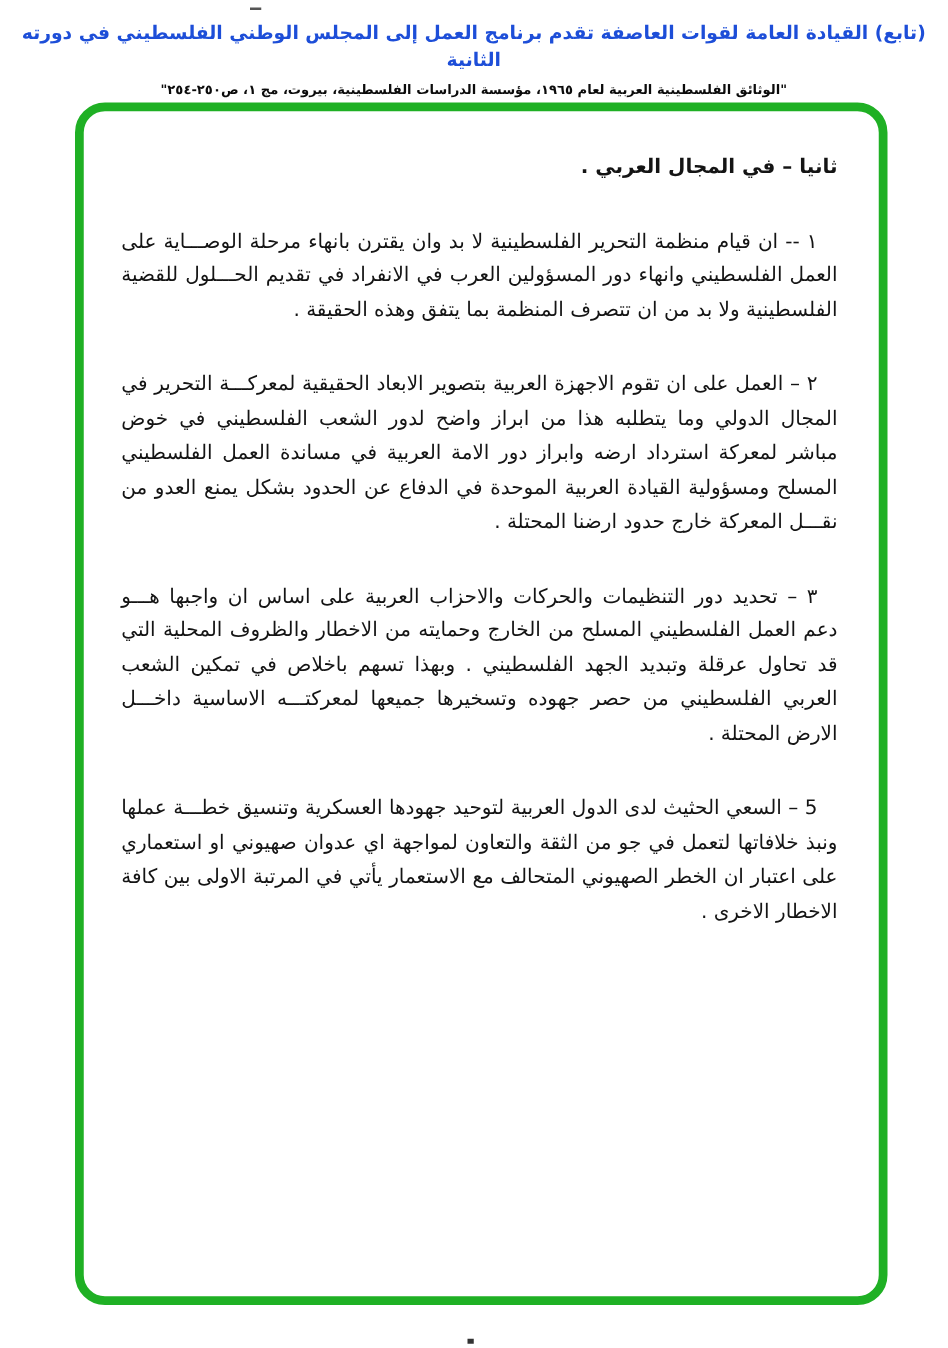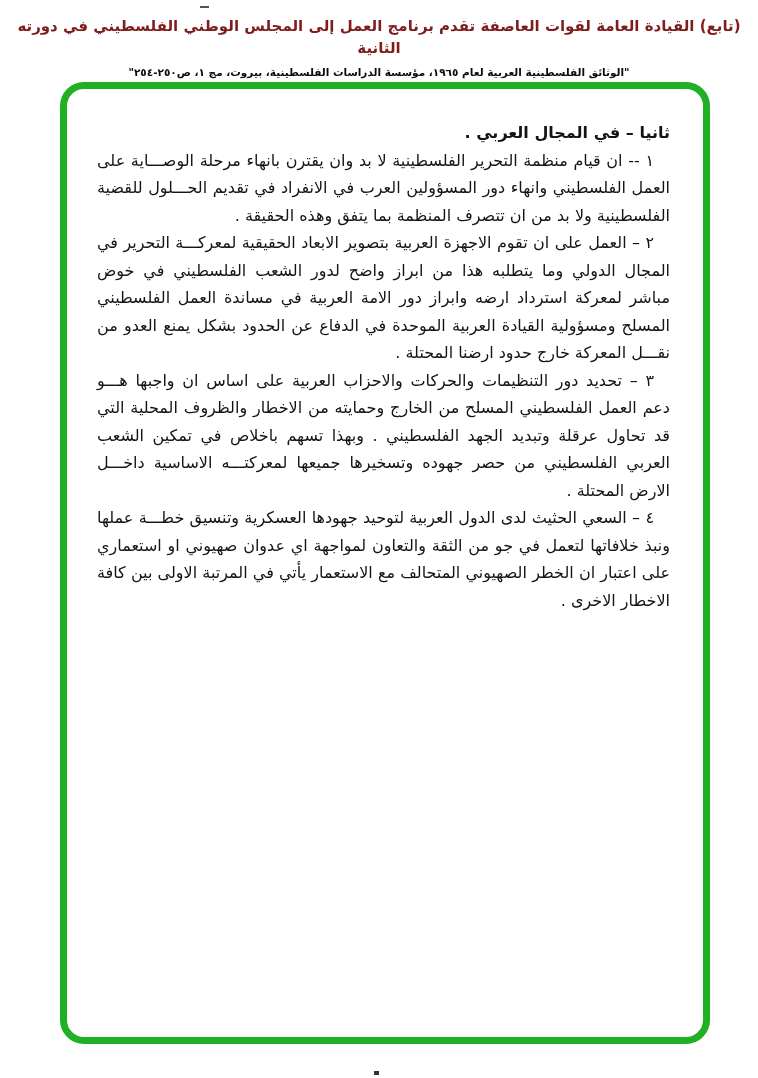--- a/index.html
+++ b/index.html
@@ -16,21 +16,21 @@
     position: absolute;
     top: 15px;
     left: 0;
     right: 0;
     text-align: center;
     direction: rtl;
   }
   .doc-title {
     font-size: 15px;
     font-weight: bold;
-    color: #7f1d1d;
+    color: #1d4ed8;
     letter-spacing: -0.2px;
     line-height: 22px;
   }
   .doc-source {
     margin-top: 7px;
     font-size: 10.5px;
     font-weight: bold;
     color: #0b0b0b;
   }
   .green-box {
@@ -53,20 +53,21 @@
     font-size: 16px;
     line-height: 27.5px;
     color: #141414;
   }
   .sec-heading {
     font-weight: bold;
     text-align: right;
   }
   .para {
     text-indent: 16px;
+    margin-top: 32px;
   }
   .artifact {
     position: absolute;
     background: #555555;
   }
   .artifact-dash {
     left: 200px; top: 6px;
     width: 9px; height: 2px;
   }
   .artifact-speck {
@@ -87,21 +88,21 @@
   <div class="doc-body">
 
     <div class="sec-heading">ثانيا – في المجال العربي .</div>
 
     <p class="para">١ -- ان قيام منظمة التحرير الفلسطينية لا بد وان يقترن بانهاء مرحلة الوصـــاية على العمل الفلسطيني وانهاء دور المسؤولين العرب في الانفراد في تقديم الحـــلول للقضية الفلسطينية ولا بد من ان تتصرف المنظمة بما يتفق وهذه الحقيقة .</p>
 
     <p class="para">٢ – العمل على ان تقوم الاجهزة العربية بتصوير الابعاد الحقيقية لمعركـــة التحرير في المجال الدولي وما يتطلبه هذا من ابراز واضح لدور الشعب الفلسطيني في خوض مباشر لمعركة استرداد ارضه وابراز دور الامة العربية في مساندة العمل الفلسطيني المسلح ومسؤولية القيادة العربية الموحدة في الدفاع عن الحدود بشكل يمنع العدو من نقـــل المعركة خارج حدود ارضنا المحتلة .</p>
 
     <p class="para">٣ – تحديد دور التنظيمات والحركات والاحزاب العربية على اساس ان واجبها هـــو دعم العمل الفلسطيني المسلح من الخارج وحمايته من الاخطار والظروف المحلية التي قد تحاول عرقلة وتبديد الجهد الفلسطيني . وبهذا تسهم باخلاص في تمكين الشعب العربي الفلسطيني من حصر جهوده وتسخيرها جميعها لمعركتـــه الاساسية داخـــل الارض المحتلة .</p>
 
-    <p class="para">٤ – السعي الحثيث لدى الدول العربية لتوحيد جهودها العسكرية وتنسيق خطـــة عملها ونبذ خلافاتها لتعمل في جو من الثقة والتعاون لمواجهة اي عدوان صهيوني او استعماري على اعتبار ان الخطر الصهيوني المتحالف مع الاستعمار يأتي في المرتبة الاولى بين كافة الاخطار الاخرى .</p>
+    <p class="para">5 – السعي الحثيث لدى الدول العربية لتوحيد جهودها العسكرية وتنسيق خطـــة عملها ونبذ خلافاتها لتعمل في جو من الثقة والتعاون لمواجهة اي عدوان صهيوني او استعماري على اعتبار ان الخطر الصهيوني المتحالف مع الاستعمار يأتي في المرتبة الاولى بين كافة الاخطار الاخرى .</p>
 
 
 
 
   </div>
 </div>
 
 <div class="artifact artifact-dash"></div>
 <div class="artifact artifact-speck"></div>
 

